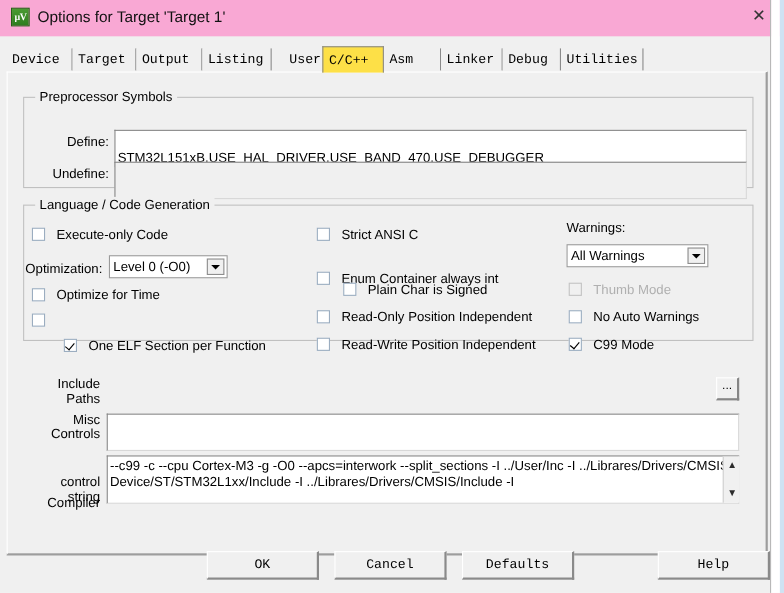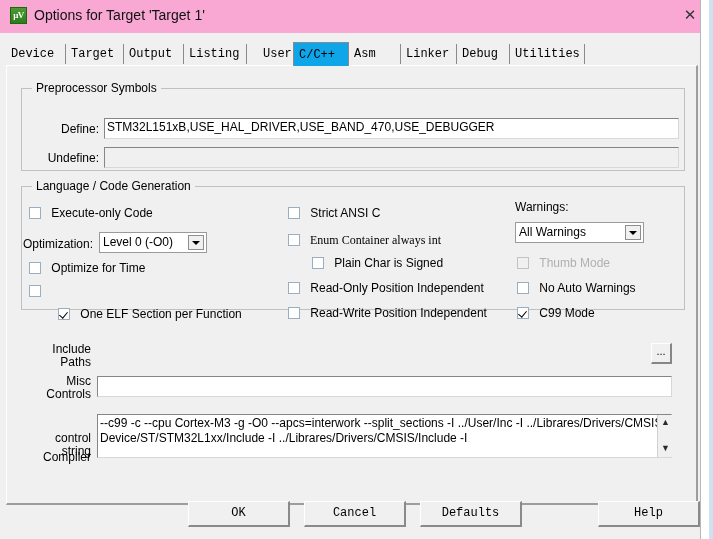--- a/index.html
+++ b/index.html
@@ -86,21 +86,21 @@
     white-space: nowrap;
     border-right: 1px solid #8a8a8a;
     background: #f0f0f0;
     box-sizing: border-box;
     cursor: default;
   }
   .tab.active {
     top: 0px;
     height: 24px;
     line-height: 24px;
-    background: #0ea5e9;
+    background: #fde047;
     border-left: 1px solid #8a8a8a;
     border-top: 1px solid #8a8a8a;
     border-right: 1px solid #8a8a8a;
     border-bottom: none;
     z-index: 5;
   }
 
   
   #tabpage {
     position: absolute;
@@ -149,21 +149,21 @@
   .textfield {
     position: absolute;
     background: #ffffff;
     border-top: 1px solid #868686;
     border-left: 1px solid #868686;
     border-right: 1px solid #d8d8d8;
     border-bottom: 1px solid #d8d8d8;
     box-sizing: border-box;
     font-size: 12px;
     color: #000000;
-    padding: 0 2px;
+    padding: 16px 2px;
     overflow: hidden;
     white-space: nowrap;
     line-height: 17px;
   }
   .textfield.disabled { background: #f0f0f0; }
   .textfield.multiline {
     line-height: 15px;
     white-space: normal;
     word-break: break-all;
     padding: 1px 2px;
@@ -365,21 +365,21 @@
     </div>
     <div class="cb-row" style="left:22px; top:241px;padding-left:29px;">
       <span class="cb-box checked"></span>
       <span class="cb-label">One ELF Section per Function</span>
     </div>
 
     <div class="cb-row" style="left:281px; top:140px;">
       <span class="cb-box"></span>
       <span class="cb-label">Strict ANSI C</span>
     </div>
-    <div class="cb-row" style="left:281px; top:167px;font-family:Liberation Serif, serif;">
+    <div class="cb-row" style="left:281px; top:180px;">
       <span class="cb-box"></span>
       <span class="cb-label">Enum Container always int</span>
     </div>
     <div class="cb-row" style="left:281px; top:190px;padding-left:24px;">
       <span class="cb-box"></span>
       <span class="cb-label">Plain Char is Signed</span>
     </div>
     <div class="cb-row" style="left:281px; top:215px;">
       <span class="cb-box"></span>
       <span class="cb-label">Read-Only Position Independent</span>

